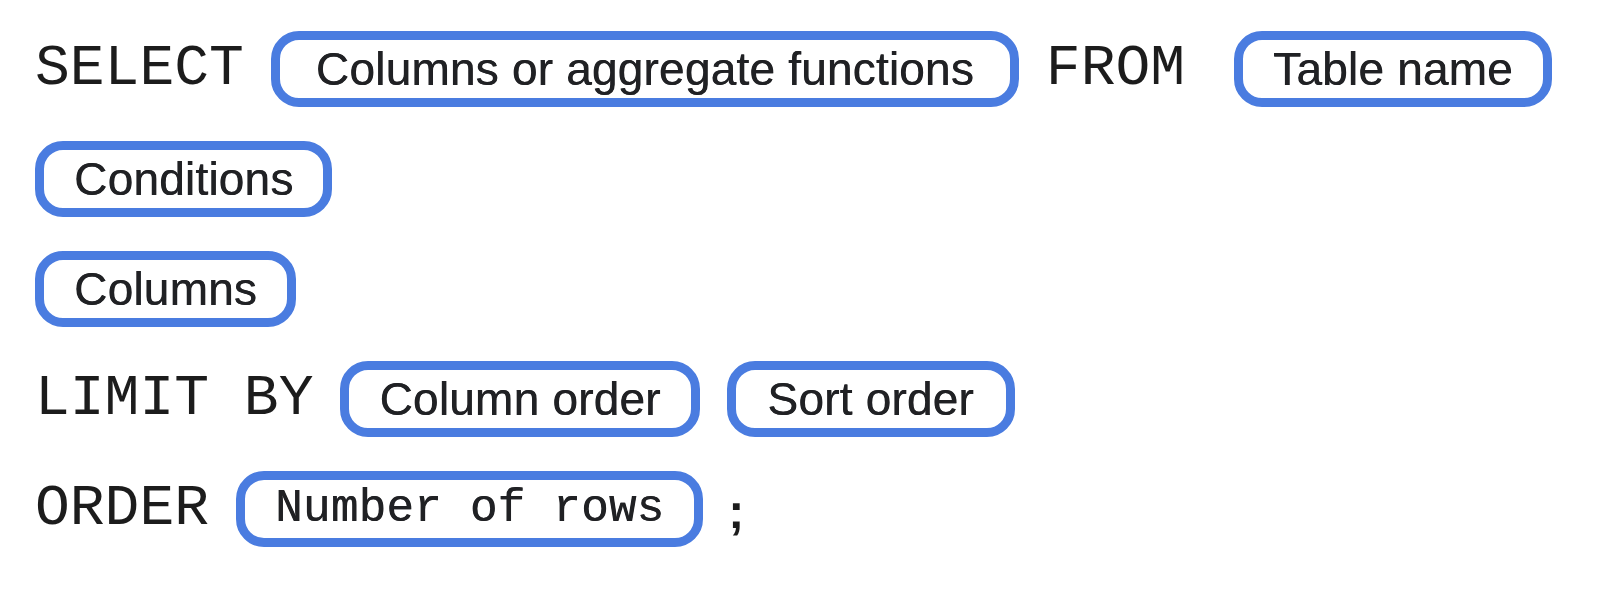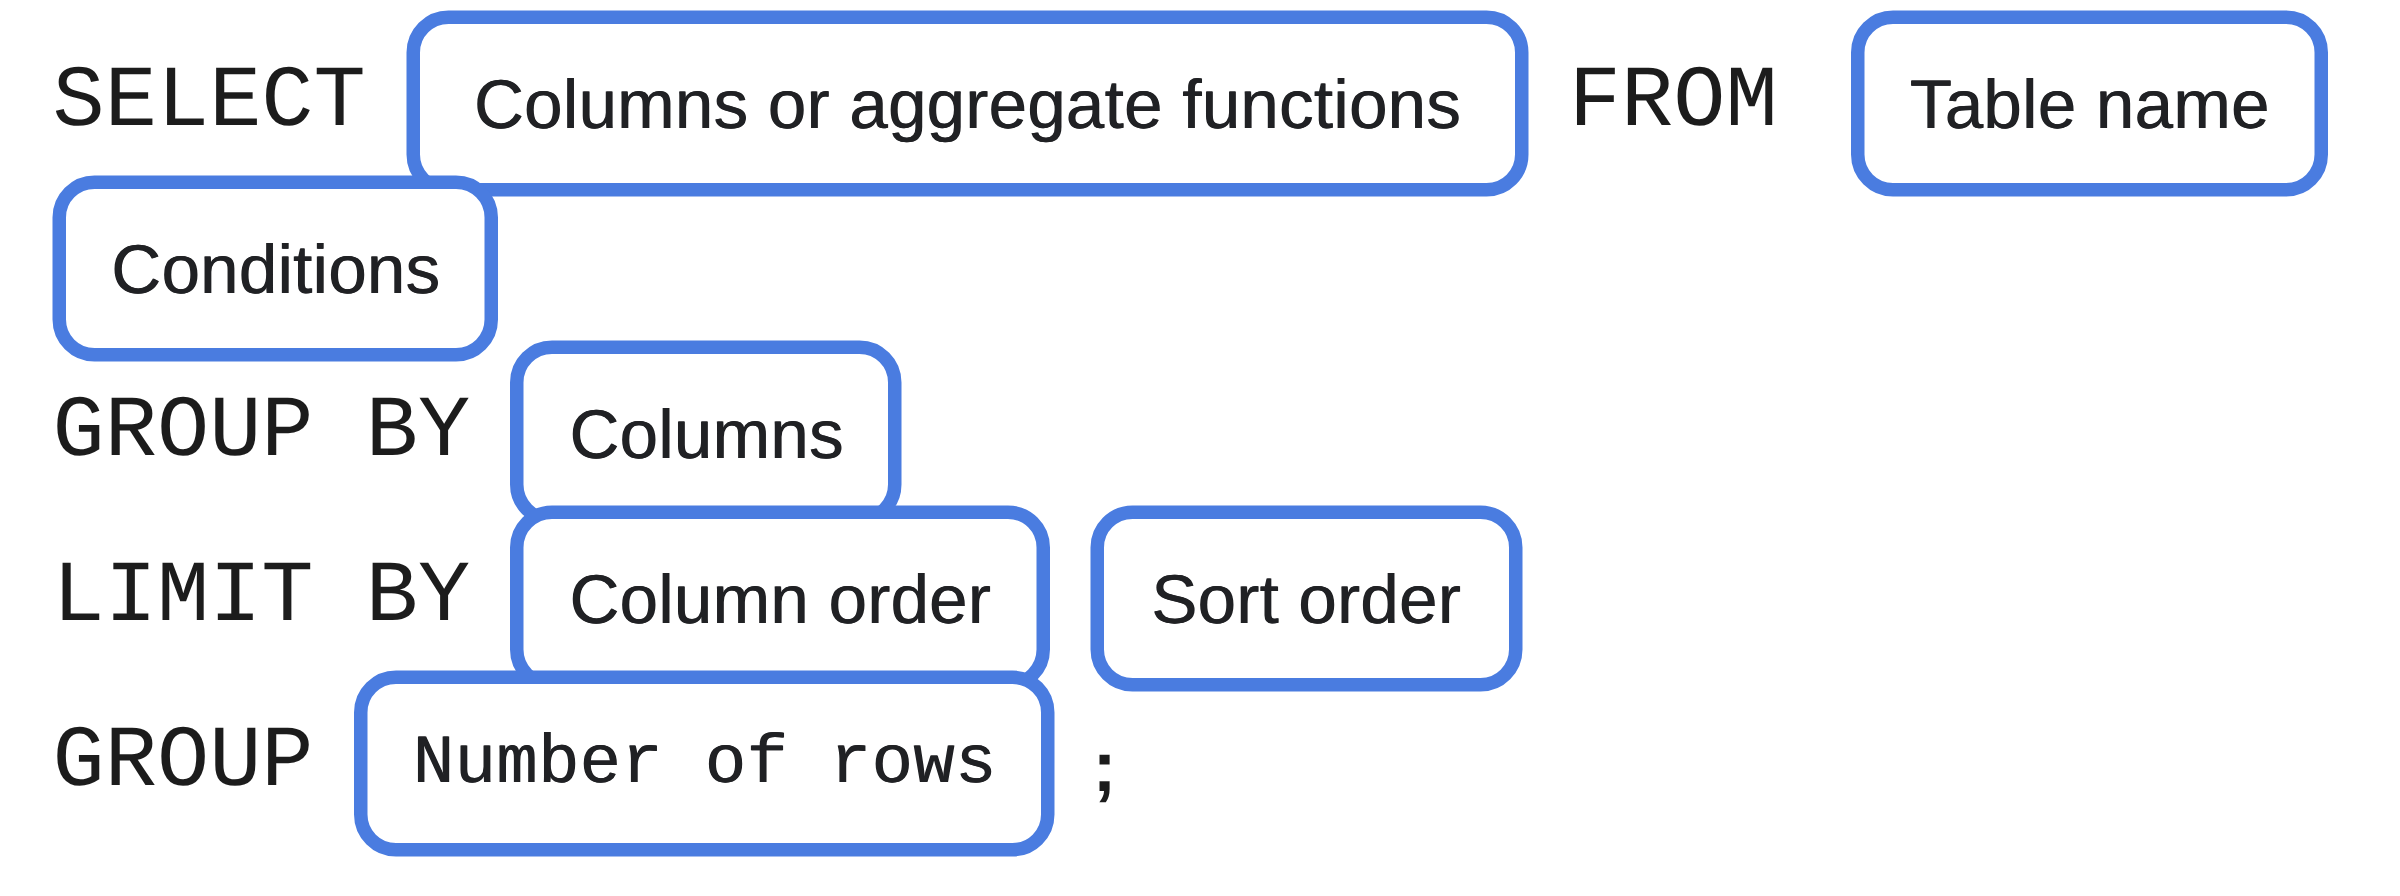--- a/index.html
+++ b/index.html
@@ -27,21 +27,21 @@
   .kw {
     font-family: "Liberation Mono", "DejaVu Sans Mono", monospace;
     font-size: 58px;
     line-height: 1;
     color: var(--text-color, #1c1c1c);
     white-space: pre;
     flex: 0 0 auto;
   }
   .pill {
     box-sizing: border-box;
-    height: 124px;
+    height: 76px;
     background: #ffffff;
     border: 9px solid var(--accent, #4a7ce0);
     border-radius: 28px;
     display: flex;
     align-items: center;
     justify-content: center;
     padding: 0 30px;
     flex: 0 0 auto;
   }
   .pill-label {
@@ -85,37 +85,36 @@
     </span>
   </div>
 
   <div class="row">
     <span class="pill p-cond">
       <span class="pill-label">Conditions</span>
     </span>
   </div>
 
   <div class="row">
-    <span class="kw">GROUP BY</span>
     <span class="pill p-columns">
       <span class="pill-label">Columns</span>
     </span>
   </div>
 
   <div class="row">
     <span class="kw">LIMIT BY</span>
     <span class="pill p-colname">
       <span class="pill-label">Column order</span>
     </span>
     <span class="pill p-sort">
       <span class="pill-label">Sort order</span>
     </span>
   </div>
 
   <div class="row">
-    <span class="kw">GROUP</span>
+    <span class="kw">ORDER</span>
     <span class="pill p-rows">
       <span class="pill-label">Number of rows</span>
     </span>
     <span class="terminator">;</span>
   </div>
 
 </div>
 
 </body></html>

